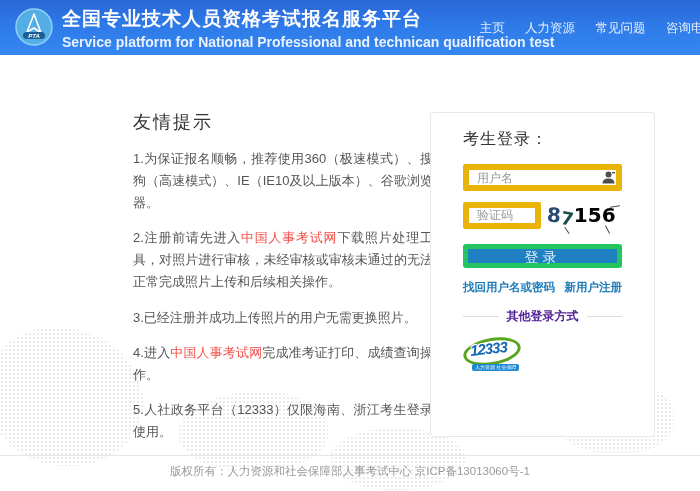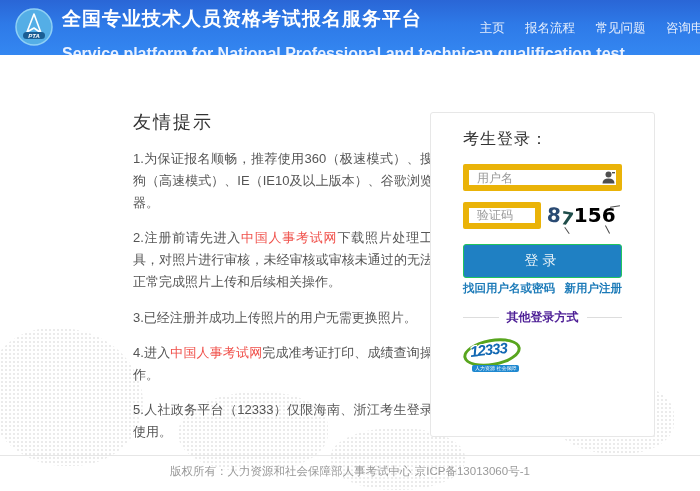--- a/index.html
+++ b/index.html
@@ -8,21 +8,21 @@
 
   
   .header {
     position:absolute; left:0; top:0; width:700px; height:55px;
     background:linear-gradient(180deg,#2a66d6 0%,#2e7ae8 45%,#3487f1 100%);
     z-index:5; overflow:hidden;
   }
   .logo-wrap { position:absolute; left:15px; top:8px; width:38px; height:38px; }
   .header-titles { position:absolute; left:62px; top:7px; }
   .header-title { color:#fff; font-size:19px; font-weight:bold; letter-spacing:1px; line-height:24px; }
-  .header-subtitle { color:#e9f1ff; font-size:16px; font-weight:bold; margin-top:14px; }
+  .header-subtitle { color:#e9f1ff; font-size:14px; font-weight:bold; margin-top:3px; }
   .header-nav { position:absolute; right:-16px; top:18px; white-space:nowrap; }
   .header-nav a { color:#e6eefc; font-size:12.5px; text-decoration:none; margin-left:16px; }
 
   
   .map-blob {
     position:absolute; z-index:0; opacity:.85;
     background-image:radial-gradient(#e8e8e8 1px, transparent 1.2px);
     background-size:4px 4px;
   }
   .b1 { left:-12px; top:328px; width:155px; height:138px; border-radius:45% 60% 50% 55%; }
@@ -62,23 +62,23 @@
   .digit:nth-child(1){ color:#27355a; transform:rotate(-4deg); }
   .digit:nth-child(2){ color:#2d6b4f; transform:rotate(6deg); }
   .digit:nth-child(3){ color:#27355a; transform:rotate(-8deg); }
   .digit:nth-child(4){ color:#2a4a73; transform:rotate(4deg); }
   .digit:nth-child(5){ color:#1f4d4a; transform:translateY(3px) rotate(10deg); font-size:18px; }
   .noise { position:absolute; background:#4a4a4a; }
   .n1 { width:10px; height:1px; right:2px; top:6px; transform:rotate(-8deg); }
   .n2 { width:9px; height:1px; right:10px; bottom:0px; transform:rotate(62deg); }
   .n3 { width:8px; height:1px; left:22px; bottom:-1px; transform:rotate(55deg); }
   .login-btn {
-    width:159px; height:34px; background:#1f80c3; border:1px solid #22c55e; border-radius:3px;
+    width:159px; height:24px; background:#1f80c3; border:5px solid #22c55e; border-radius:3px;
     color:#e9f2f8; font-size:14px; letter-spacing:4px; cursor:pointer;
-    font-family:"Liberation Sans",sans-serif; display:block; margin-bottom:3px;
+    font-family:"Liberation Sans",sans-serif; display:block; margin-bottom:12px;
   }
   .login-links { display:flex; justify-content:space-between; width:159px; margin-bottom:13px; }
   .login-links a { font-size:11.5px; color:#1b7ab8; text-decoration:none; font-weight:bold; }
   .other-login { display:flex; align-items:center; width:159px; margin-bottom:10px; }
   .other-login .line { flex:1; height:1px; background:#ddd; }
   .other-login .txt { font-size:12px; color:#4c1d95; font-weight:bold; padding:0 8px; white-space:nowrap; }
   .logo12333 { position:relative; width:64px; height:40px; cursor:pointer; }
   .logo12333 .ring {
     position:absolute; left:0; top:3px; width:58px; height:27px;
     border:3px solid #58a51e; border-radius:50%; transform:rotate(-10deg);
@@ -115,21 +115,21 @@
       <rect x="8" y="24" width="22" height="7" rx="3.5" fill="#1b5e94"></rect>
       <text x="19" y="30" font-size="6" font-weight="bold" font-style="italic" fill="#ffffff" text-anchor="middle" font-family="Liberation Sans, sans-serif">PTA</text>
     </svg>
   </div>
   <div class="header-titles">
     <div class="header-title">全国专业技术人员资格考试报名服务平台</div>
     <div class="header-subtitle">Service platform for National Professional and technican qualification test</div>
   </div>
   <div class="header-nav">
     <a href="#">主页</a>
-    <a href="#">报名流程</a>
+    <a href="#">人力资源</a>
     <a href="#">常见问题</a>
     <a href="#">咨询电话</a>
   </div>
 </div>
 
 <div class="tips">
   <h2>友情提示</h2>
   <p><span>1.为保证报名顺畅，推荐使用360（极速模式）、搜狗（高速模式）、IE（IE10及以上版本）、谷歌浏览器。</span></p>
   <p><span>2.注册前请先进入</span><a class="red-link">中国人事考试网</a><span>下载照片处理工具，对照片进行审核，未经审核或审核未通过的无法正常完成照片上传和后续相关操作。</span></p>
   <p><span>3.已经注册并成功上传照片的用户无需更换照片。</span></p>

